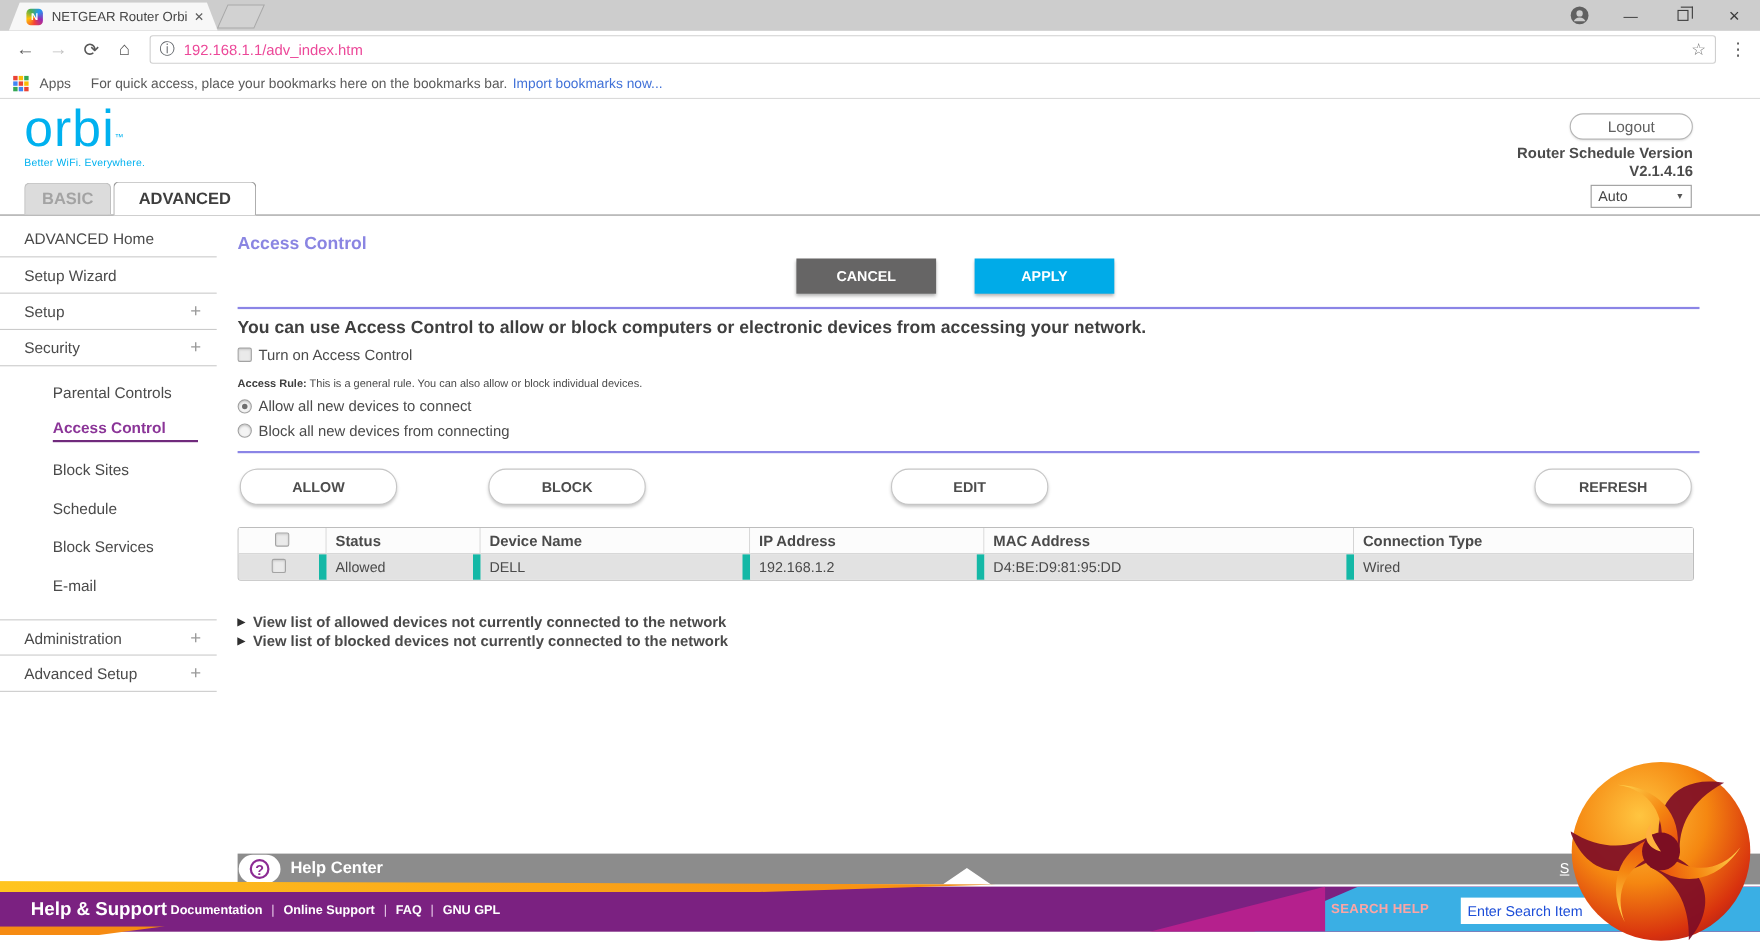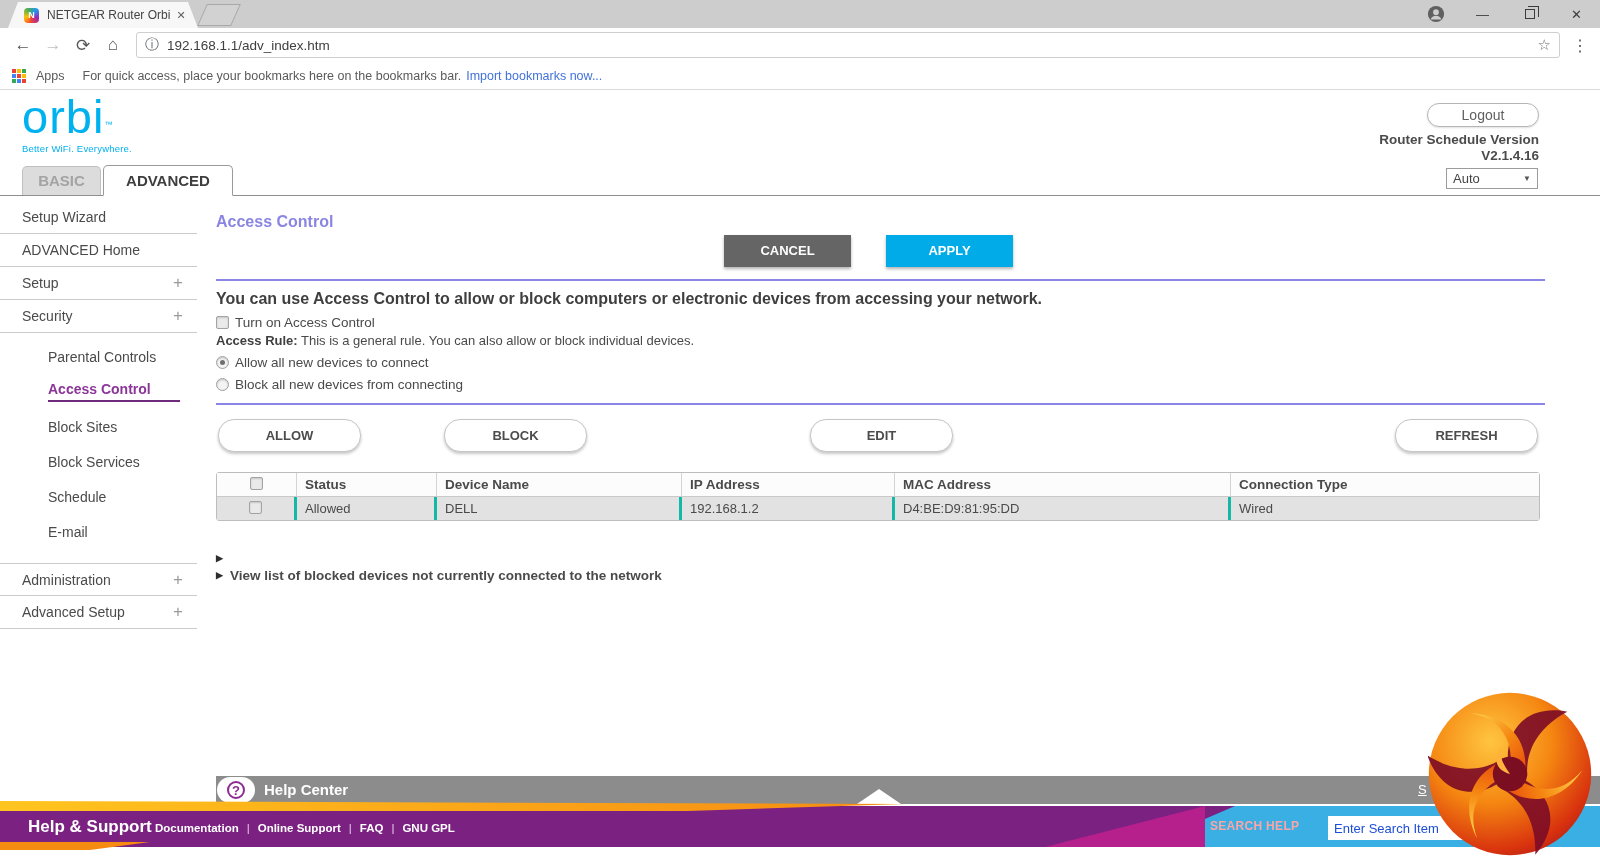--- a/index.html
+++ b/index.html
@@ -25,21 +25,21 @@
   .profile-icon { width:18px; height:18px; }
   .restore-glyph { width:10px; height:10px; border:1px solid #3c3c3c; position:relative; background:#cdcdcd; }
   .restore-glyph::before { content:""; position:absolute; left:2px; top:-4px; width:10px; height:10px;
                            border:1px solid #3c3c3c; border-left:none; border-bottom:none; }
   .toolbar { height:34px; background:#fff; display:flex; align-items:center; padding:0 10px; gap:4px; }
   .nav-ico { width:26px; text-align:center; font-size:17px; color:#575757; }
   .nav-ico.disabled { color:#c1c1c1; }
   .urlbar { flex:1; height:26px; border:1px solid #cfcfcf; border-radius:3px; background:#fff;
             display:flex; align-items:center; padding:0 8px; margin:0 6px; }
   .info-ico { font-size:14px; color:#5f6368; margin-right:8px; }
-  .url-text { font-size:13.5px; color:#404040; flex:1; }
+  .url-text { font-size:13.5px; color:#ec4899; flex:1; }
   .star-ico { font-size:15px; color:#6f6f6f; }
   .menu-ico { font-size:16px; color:#575757; width:20px; text-align:center; }
   .bookmarks { height:28px; background:#fff; border-bottom:1px solid #dadada;
                display:flex; align-items:center; padding:0 12px; }
   .apps-grid { width:14px; height:14px; display:grid; grid-template-columns:repeat(3,4px);
                grid-template-rows:repeat(3,4px); gap:1px; }
   .apps-grid i { display:block; }
   .apps-label { font-size:12.5px; color:#5a5a5a; margin:0 18px 0 10px; }
   .bm-hint { font-size:12.5px; color:#5a5a5a; }
   .bm-link { font-size:12.5px; color:#4272d8; margin-left:5px; }
@@ -88,41 +88,41 @@
   .cta-row { position:relative; height:44px; margin-top:4px; }
   .btn-cancel,.btn-apply { position:absolute; top:0; width:127px; height:32px; border:none;
               font-size:13px; font-weight:bold; color:#fff; text-align:center; line-height:32px;
               box-shadow:0 2px 3px rgba(0,0,0,.3); }
   .btn-cancel { left:508px; background:#666565; }
   .btn-apply { left:670px; background:#00abe8; }
   .hr-purple { height:2px; background:#8b85e6; border:none; }
   .intro { font-size:16px; font-weight:bold; color:#3f3f3f; margin-top:9px; }
   .ctl-row { display:flex; align-items:center; gap:6px; margin-top:7px;
              font-size:13.5px; color:#4a4a4a; }
-  .rule-row { margin-top:3px; font-size:13px; color:#4a4a4a; }
+  .rule-row { margin-top:14px; font-size:10px; color:#4a4a4a; }
   .rule-row b { color:#3f3f3f; }
   .cb { appearance:none; -webkit-appearance:none; width:13px; height:13px; border:1px solid #a3a3a3;
         background:#eaeaea; border-radius:2px; box-shadow:inset 0 1px 2px rgba(0,0,0,.15); }
   .radio { appearance:none; -webkit-appearance:none; width:13px; height:13px; border:1px solid #a0a0a0;
            border-radius:50%; background:#f4f4f4; box-shadow:inset 0 1px 2px rgba(0,0,0,.2); }
   .radio:checked::before { content:""; display:block; width:5px; height:5px; border-radius:50%;
                            background:#6f6f6f; margin:3px; }
   .hr2 { margin-top:11px; }
   .action-row { position:relative; height:34px; margin-top:14px; }
   .pill-btn { position:absolute; top:0; width:143px; height:33px; background:#fff;
               border:1px solid #c6c6c6; border-radius:16px; font-size:13px; font-weight:bold;
               color:#4c4c4c; text-align:center; line-height:31px; box-shadow:0 2px 3px rgba(0,0,0,.22); }
   .pb-allow { left:2px; } .pb-block { left:228px; } .pb-edit { left:594px; } .pb-refresh { right:7px; }
 
   table.devices { margin-top:19px; width:1322px; border-collapse:separate; border-spacing:0;
                   border:1px solid #bdbdbd; border-radius:3px; table-layout:fixed; }
   .devices th { background:#fcfcfc; font-size:13.5px; font-weight:bold; color:#4a4a4a; text-align:left;
                 height:24px; padding:0 0 0 8px; border-right:1px solid #d4d4d4; border-bottom:1px solid #c9c9c9; }
   .devices td { background:#e2e2e2; font-size:13px; color:#4a4a4a; height:23px; padding:0 0 0 8px;
-                border-right:3px solid #14b8a6; }
+                border-right:7px solid #14b8a6; }
   .devices th:last-child,.devices td:last-child { border-right:none; }
   .devices .c-check { text-align:center; padding:0; }
   .status-allowed { color:#2e9b2e; }
 
   .view-links { margin-top:29px; }
   .view-link { display:flex; align-items:center; gap:7px; font-size:13.5px; font-weight:bold;
                color:#4a4a4a; line-height:17px; }
   .tri-right { font-size:9px; color:#2e2e2e; }
 
   
@@ -240,48 +240,48 @@
 
     <div class="tabstrip">
       <div class="tab-basic">BASIC</div>
       <div class="tab-advanced">ADVANCED</div>
     </div>
 
     <div class="body-wrap">
 
       <div class="sidebar">
         <div class="side-item">
+            <span>ADVANCED Home</span>
+          </div>
+        <div class="side-item">
             <span>Setup Wizard</span>
-          </div>
-        <div class="side-item">
-            <span>ADVANCED Home</span>
           </div>
         <div class="side-item">
             <span>Setup</span>
             <span class="plus">+</span>
           </div>
         <div class="side-item">
             <span>Security</span>
             <span class="plus">+</span>
           </div>
         <div class="submenu">
           <div class="sub-item">
               <span class="lbl">Parental Controls</span>
             </div>
           <div class="sub-item active">
               <span class="lbl">Access Control</span>
             </div>
           <div class="sub-item">
               <span class="lbl">Block Sites</span>
             </div>
           <div class="sub-item">
+              <span class="lbl">Schedule</span>
+            </div>
+          <div class="sub-item">
               <span class="lbl">Block Services</span>
-            </div>
-          <div class="sub-item">
-              <span class="lbl">Schedule</span>
             </div>
           <div class="sub-item">
               <span class="lbl">E-mail</span>
             </div>
         </div>
         <div class="side-item" style="border-top:1px solid #cbcbcb">
             <span>Administration</span>
             <span class="plus">+</span>
           </div>
         <div class="side-item">
@@ -346,20 +346,21 @@
             <td>192.168.1.2</td>
             <td>D4:BE:D9:81:95:DD</td>
             <td>Wired</td>
           </tr>
         </tbody>
           </table>
 
         <div class="view-links">
           <div class="view-link">
             <span class="tri-right">▶</span>
+            <span>View list of allowed devices not currently connected to the network</span>
           </div>
           <div class="view-link">
             <span class="tri-right">▶</span>
             <span>View list of blocked devices not currently connected to the network</span>
           </div>
         </div>
       </div>
     </div>
 
     <div class="helpbar">

